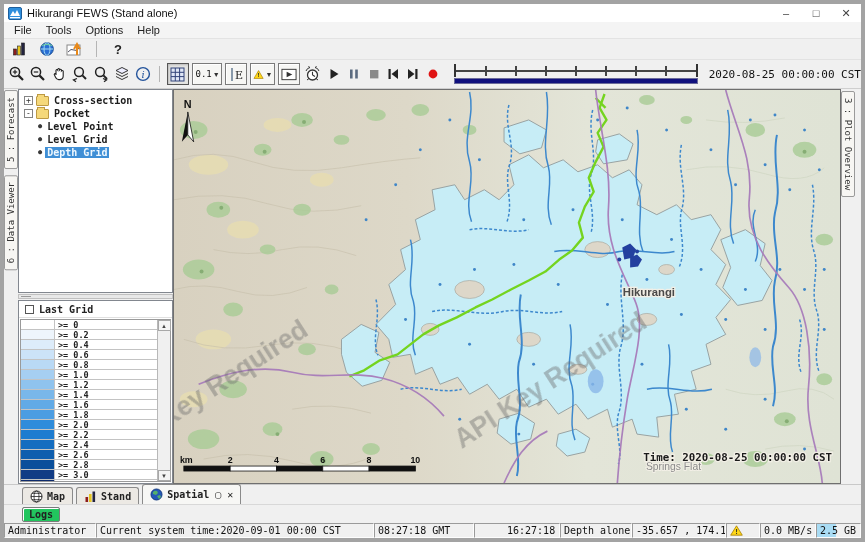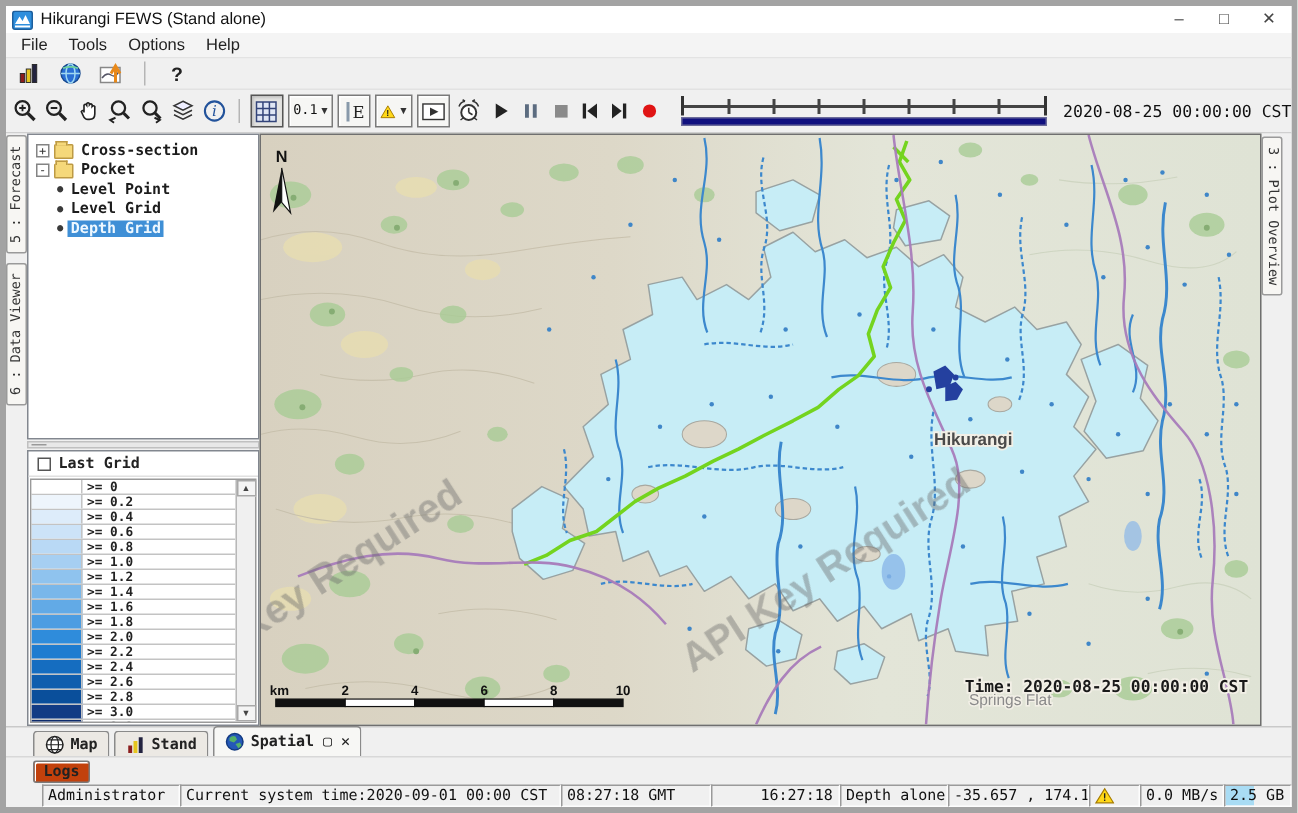--- a/index.html
+++ b/index.html
@@ -96,27 +96,27 @@
   
   .bottom-tabs { height:20px; display:flex; align-items:flex-end; gap:3px; padding-left:18px;
                  background:#f0f0f0; border-top:1px solid #c9c9c9; flex:0 0 auto;}
   .btab { display:inline-flex; align-items:center; gap:4px; border:1px solid #8a8a8a; border-bottom:none;
           background:#ece9e4; height:17px; padding:0 7px; font-family:"DejaVu Sans Mono",monospace;
           font-size:10px; font-weight:bold; color:#222; border-radius:3px 3px 0 0; }
   .btab.active { background:#f7f7f5; height:20px; }
   .btab .mini { font-size:10px; font-weight:bold; color:#222; margin-left:2px;}
   .logs-row { height:19px; background:#f0f0f0; display:flex; align-items:center; padding-left:18px;
               border-top:1px solid #d8d8d8; flex:0 0 auto;}
-  .logs-btn { border:1px solid #7a7a7a; background:#c2410c; box-shadow:inset 1px 1px 0 #fff;
+  .logs-btn { border:1px solid #7a7a7a; background:#22c55e; box-shadow:inset 1px 1px 0 #fff;
               border-radius:2px; font-family:"DejaVu Sans Mono",monospace; font-size:10px; font-weight:bold;
               color:#222; padding:0 6px; height:15px; }
 
   
   .statusbar { height:15px; display:flex; background:#f0f0f0; font-family:"DejaVu Sans Mono",monospace;
-               font-size:10px; color:#111; flex:0 0 auto;margin-left:24px; }
+               font-size:10px; color:#111; flex:0 0 auto; }
   .st-cell { border:1px solid; border-color:#9a9a9a #fdfdfd #fdfdfd #9a9a9a; padding:0 3px;
              white-space:nowrap; overflow:hidden; display:flex; align-items:center; position:relative;}
   .st-user{width:92px;} .st-sys{flex:1;} .st-gmt{width:100px;} .st-cst{width:86px;padding-left:32px;}
   .st-mode{width:72px;} .st-coord{width:94px;} .st-warn{width:34px; justify-content:flex-start;}
   .st-speed{width:56px;} .st-mem{width:45px;}
   .mem-fill { position:absolute; left:0; top:0; bottom:0; width:45%; background:#a9dcf4; }
   .st-mem span { position:relative; }
 </style>
 </head>
 <body>

